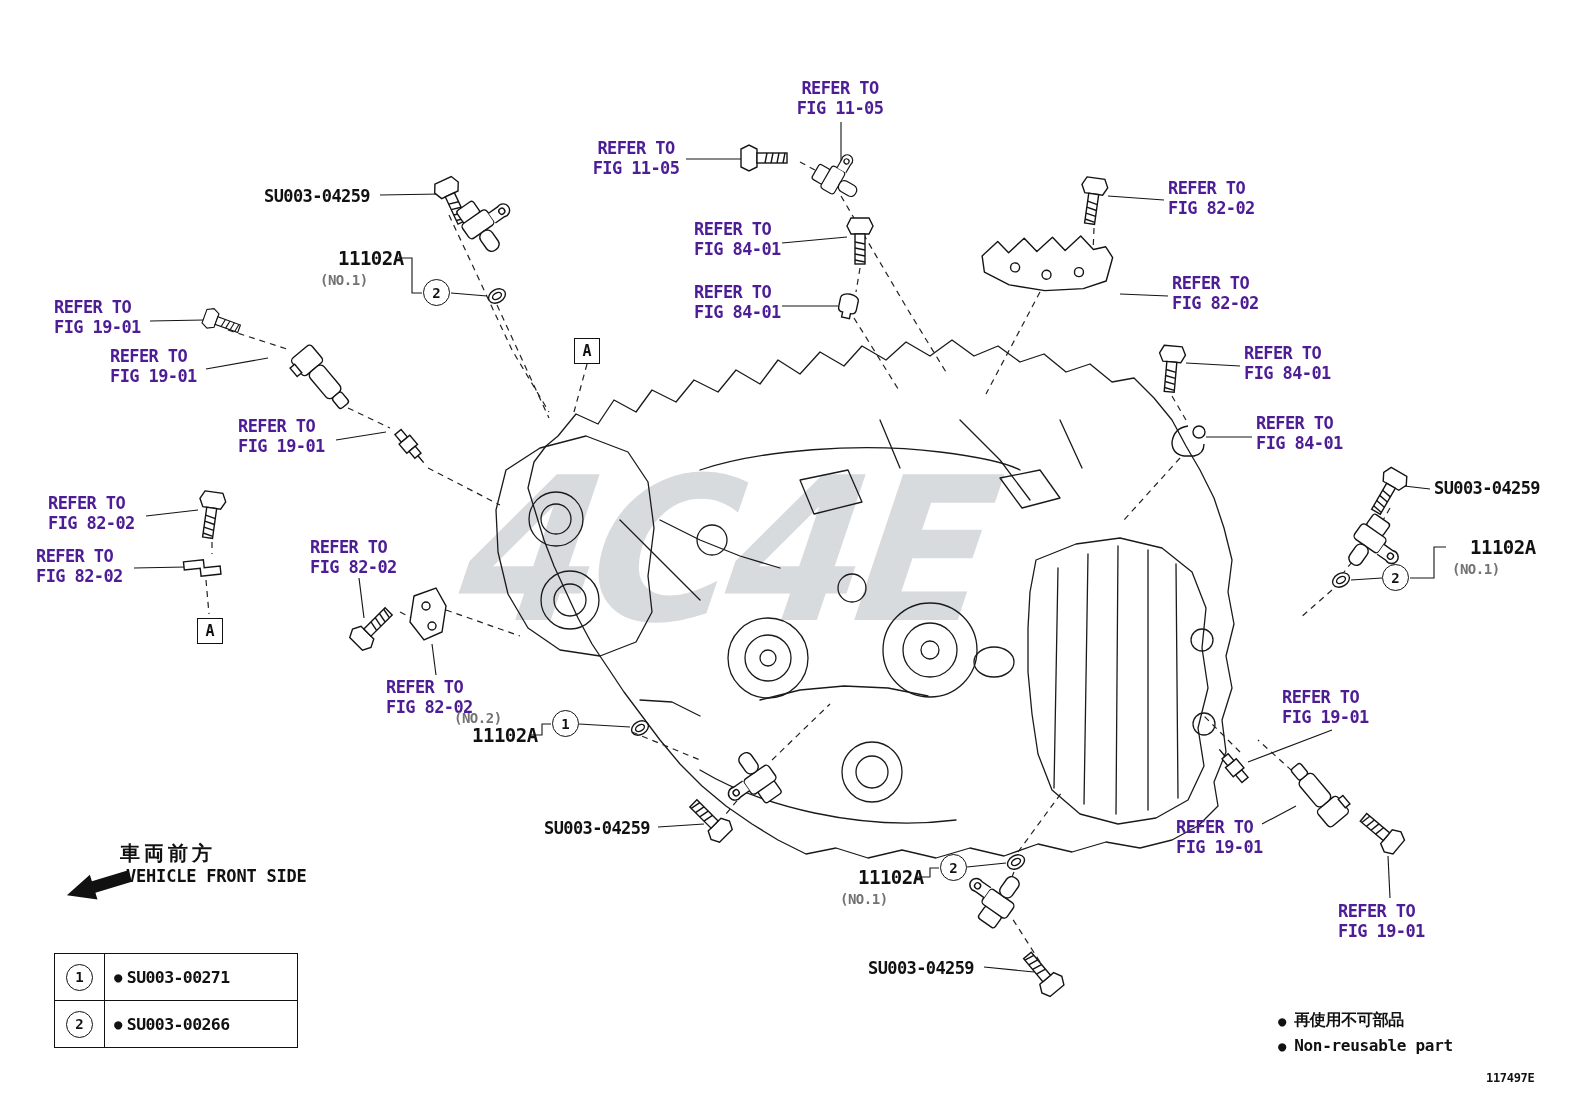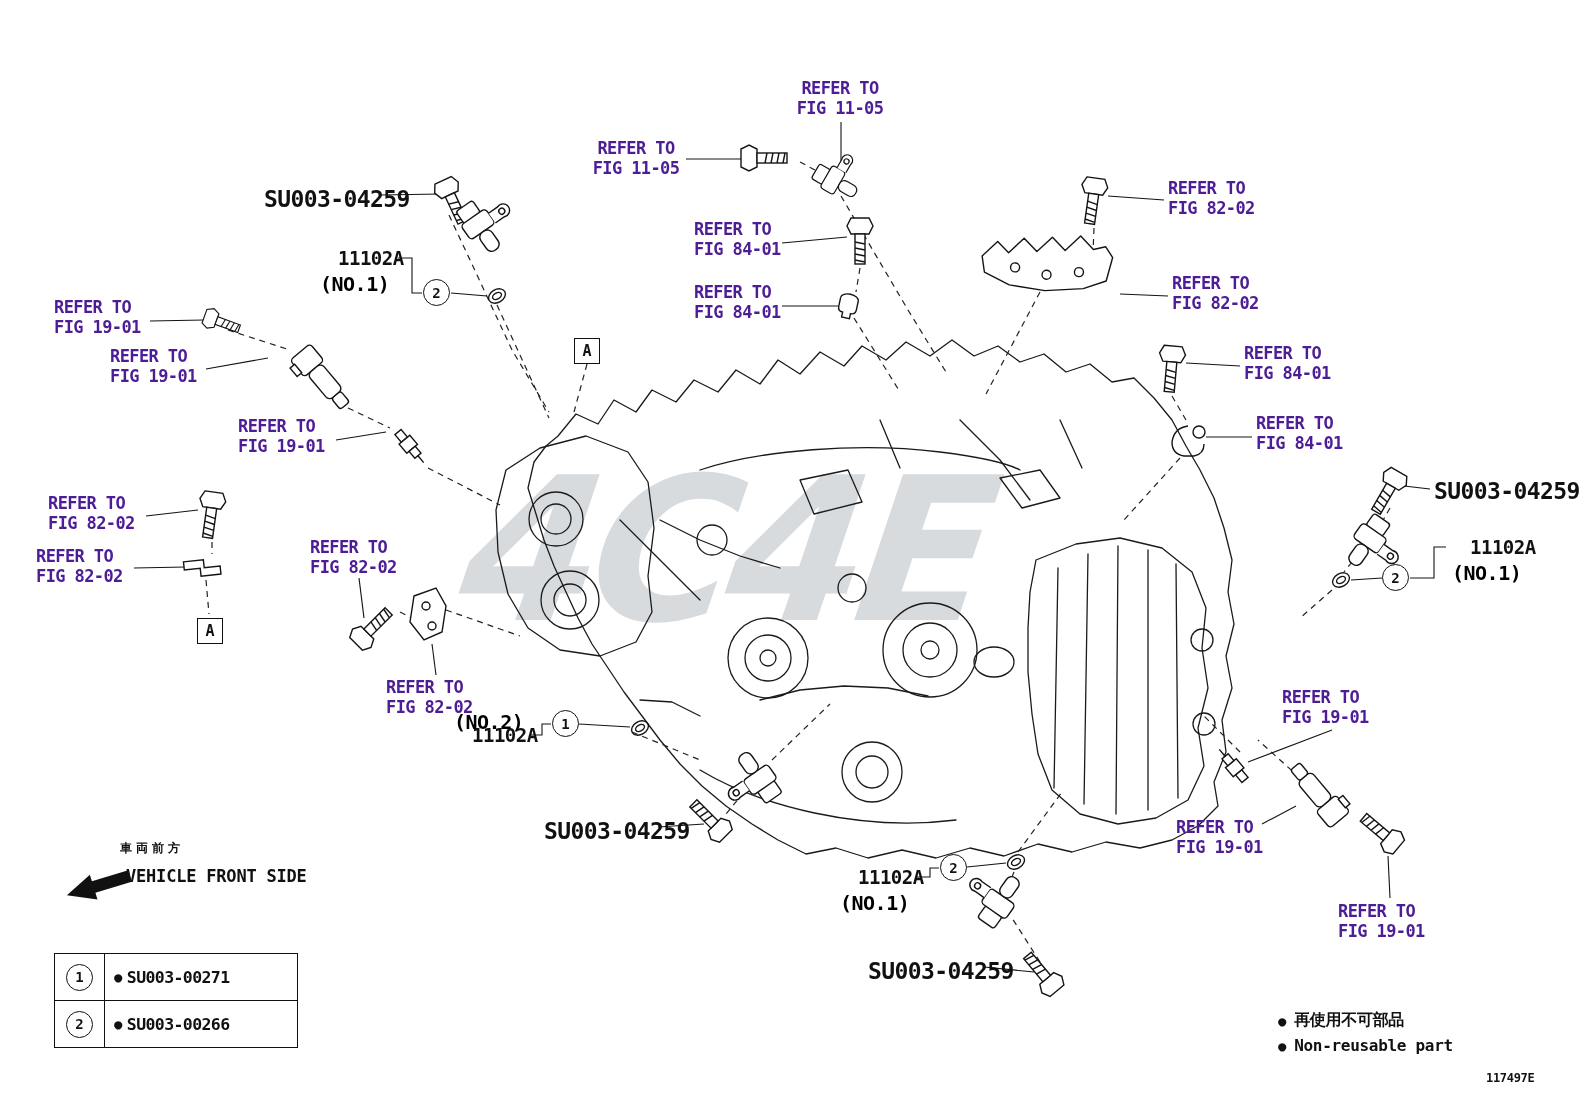--- a/index.html
+++ b/index.html
@@ -7,35 +7,35 @@
   #stage {
     position:relative; width:1592px; height:1099px; background:#fff; overflow:hidden;
     font-family:"DejaVu Sans Mono","DejaVu Sans",monospace; color:#111;
   }
   #art { position:absolute; left:0; top:0; }
   .callout {
     position:absolute; font-size:17px; font-weight:700; line-height:20px;
     white-space:pre-line; letter-spacing:-0.6px; color:#4c1d95;
   }
   .center { text-align:center; }
-  .pn { position:absolute; font-size:23px; font-weight:700; letter-spacing:-0.6px; }
+  .pn { position:absolute; font-size:17px; font-weight:700; letter-spacing:-0.6px; }
   .code { position:absolute; font-size:19px; font-weight:700; letter-spacing:-0.5px;margin-left:20px; }
-  .variant { position:absolute; font-size:20px; font-weight:700; color:#000000; letter-spacing:-0.5px; }
+  .variant { position:absolute; font-size:14px; font-weight:700; color:#737373; letter-spacing:-0.5px; }
   .cmark {
     width:27px; height:27px; border:1.8px solid #111; border-radius:50%;
     display:flex; align-items:center; justify-content:center;
     font-size:14px; font-weight:700; background:#fff;
   }
   .bmark {
     position:absolute; width:26px; height:26px; border:1.8px solid #111;
     display:flex; align-items:center; justify-content:center;
     font-size:15px; font-weight:700; background:#fff;
   }
   .abs { position:absolute; }
-  .front-jp { position:absolute; font-size:12px; font-weight:700; letter-spacing:4px; }
+  .front-jp { position:absolute; font-size:20px; font-weight:700; letter-spacing:4px; }
   .front-en { position:absolute; font-size:17px; font-weight:700; letter-spacing:-0.2px; }
   .legend { position:absolute; left:54px; top:953px; border:1.8px solid #111; background:#fff; }
   .legend-row { display:flex; }
   .legend-row + .legend-row { border-top:1.8px solid #111; }
   .cell-marker { width:50px; height:46px; display:flex; align-items:center; justify-content:center; border-right:1.8px solid #111; }
   .cell-part { width:192px; height:46px; display:flex; align-items:center; padding-left:9px; gap:5px; font-size:16.5px; font-weight:700; letter-spacing:-0.6px; }
   .dot { font-size:14px; line-height:1; }
   .note { position:absolute; display:flex; gap:8px; align-items:center; font-size:16px; font-weight:700; letter-spacing:-0.3px; }
   .drawing-no { position:absolute; font-size:12px; font-weight:700; letter-spacing:-0.3px; }
 </style>

